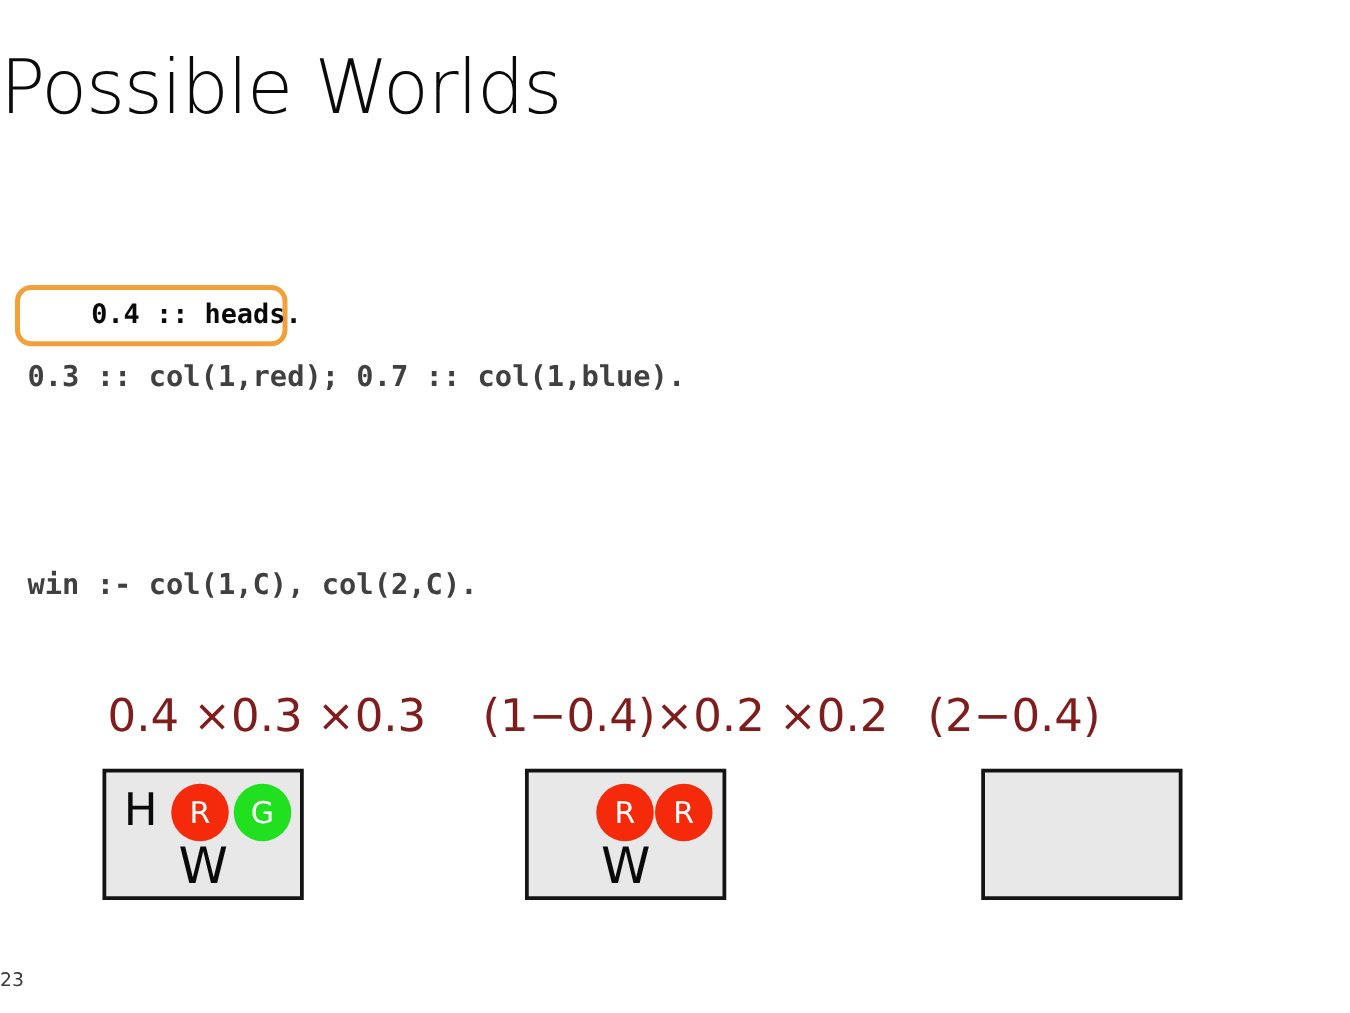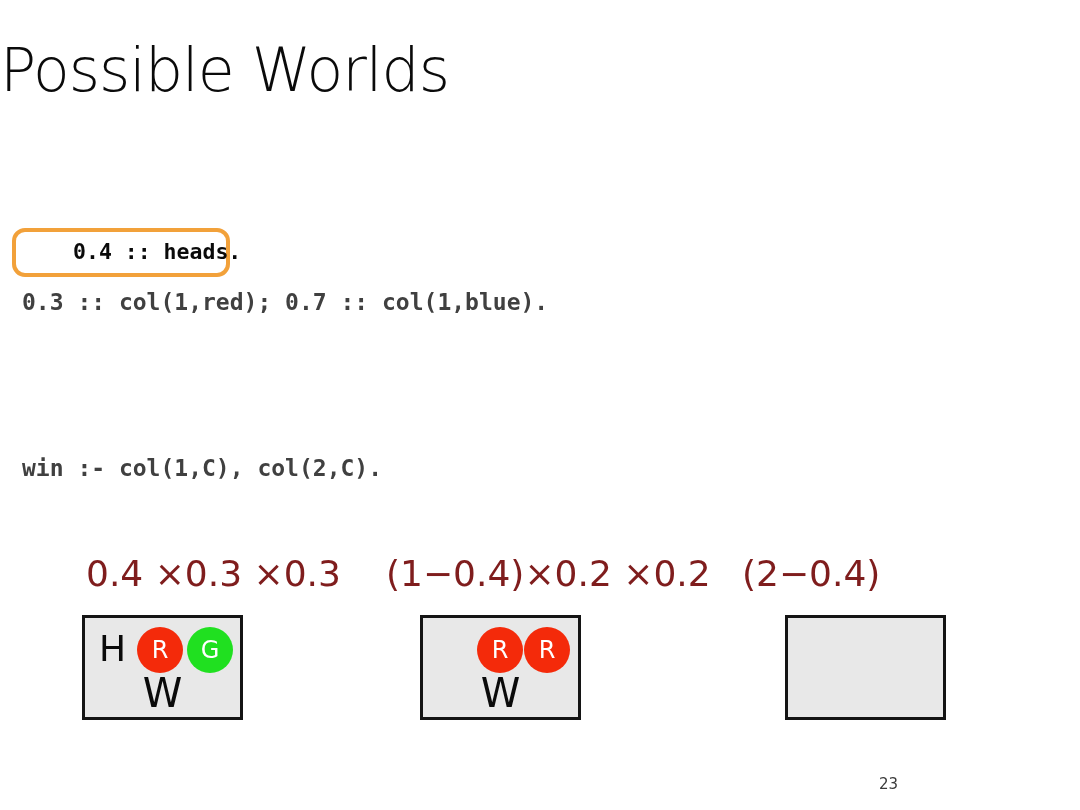--- a/index.html
+++ b/index.html
@@ -165,21 +165,21 @@
   #world-2 .world-box { left: 58px; }
   #world-3 { left: 718px; }
   #world-3 .world-box { left: 67px; }
 
   
   #page-number {
     position: absolute;
     left: 0;
     top: 775px;
     width: 898px;
-    text-align: right;
+    text-align: left;
     font-family: "DejaVu Sans", "Liberation Sans", sans-serif;
     font-size: 15px;
     color: #3a3a3a;
   }
 </style>
 </head>
 <body>
 
 <div id="slide">
 

